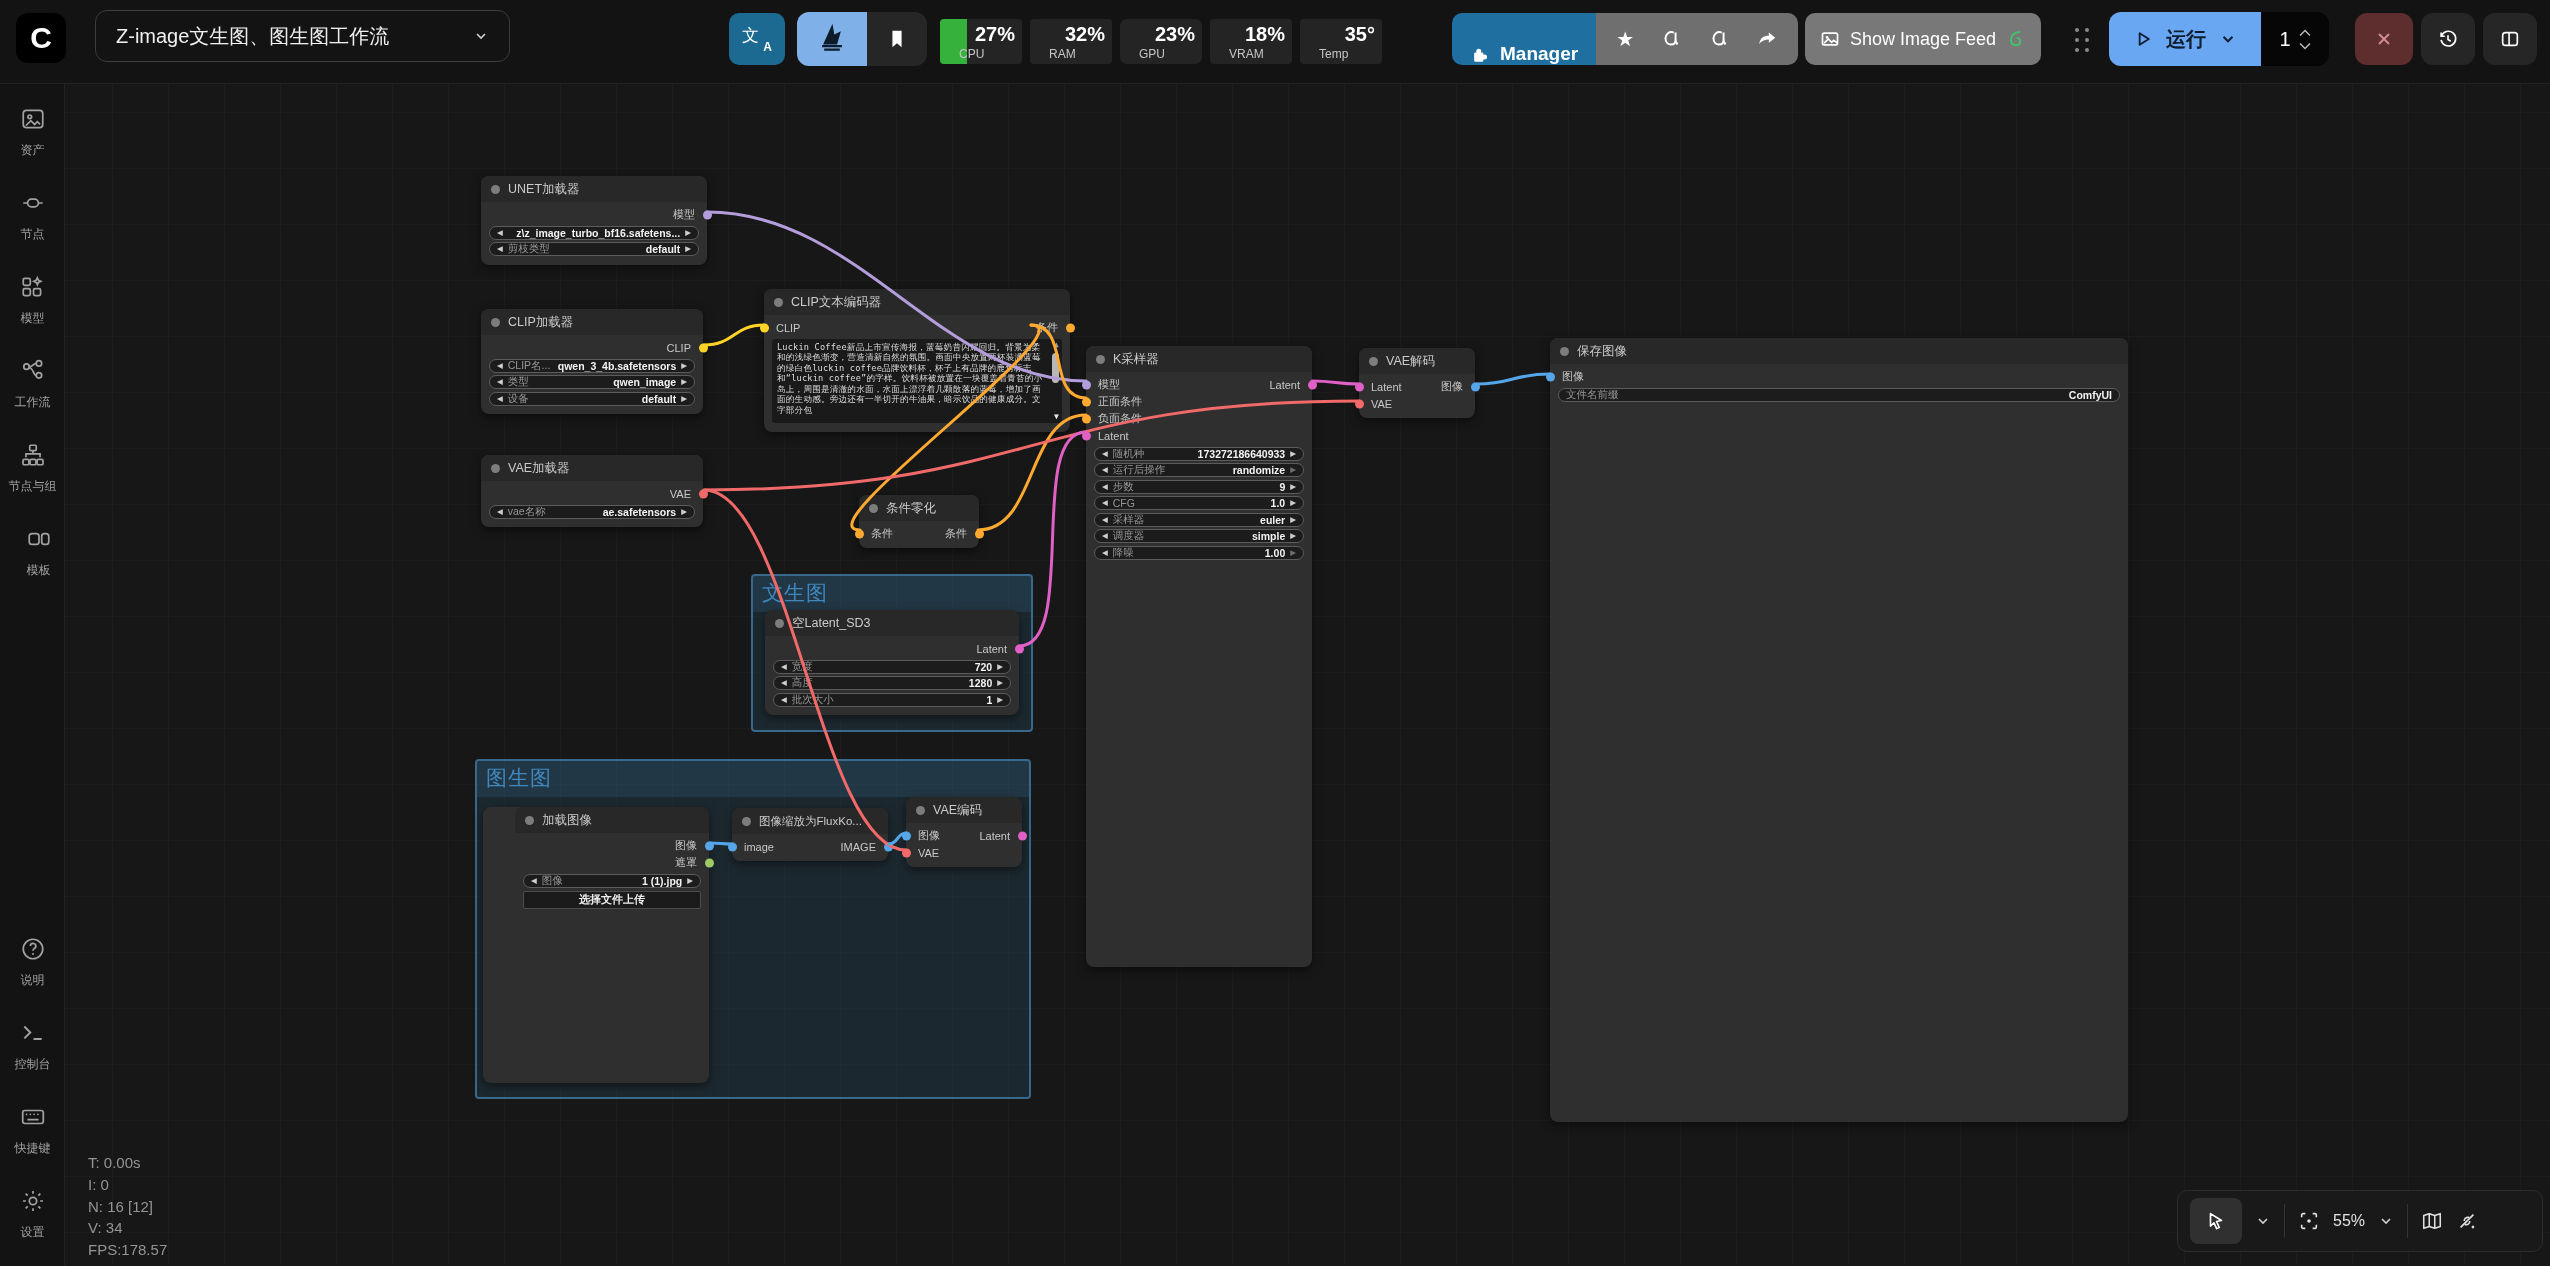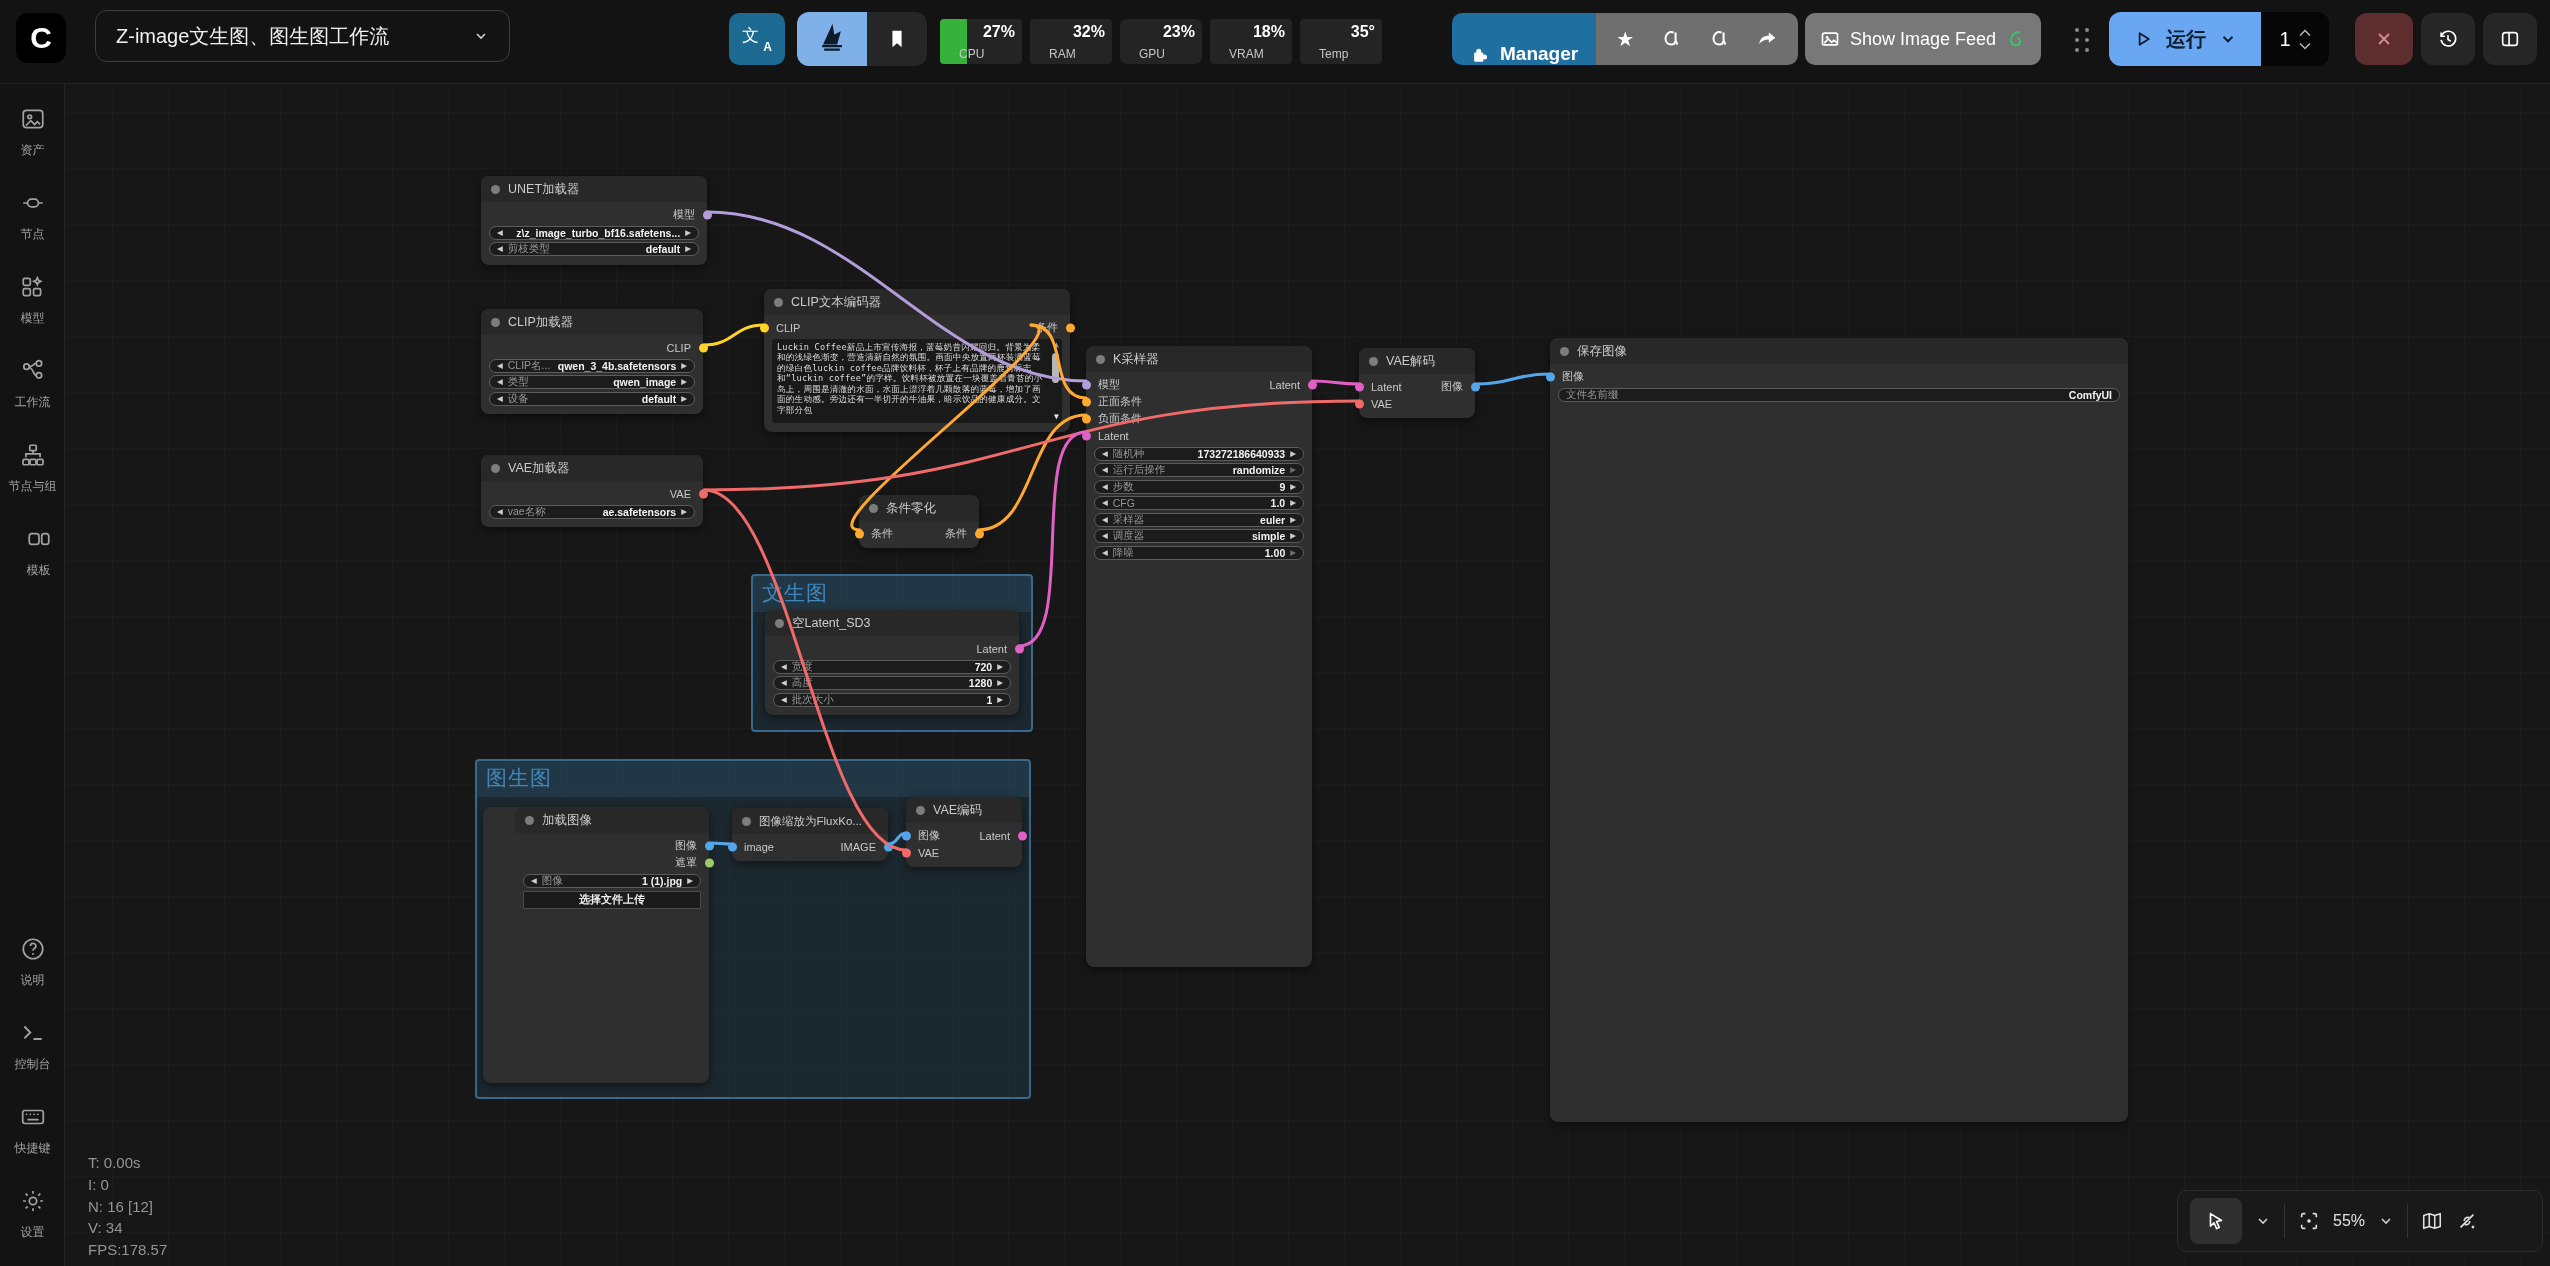--- a/index.html
+++ b/index.html
@@ -78,21 +78,21 @@
   .tr-glyph { position:relative; width:30px; height:30px; }
   .tr-glyph .zh { position:absolute; left:0; top:0; font-size:17px; }
   .tr-glyph .en { position:absolute; right:0; bottom:0; font-size:12px; font-weight:bold; }
   .boat-pill { position:absolute; left:797px; top:12px; height:54px; width:130px;
             border-radius:12px; overflow:hidden; display:flex; }
   .boat-seg { width:70px; background:#7fb0e8; display:flex; align-items:center; justify-content:center; }
   .bm-seg { width:60px; background:#262626; display:flex; align-items:center; justify-content:center; }
   .meter { position:absolute; top:19px; width:82px; height:45px; background:#242424;
             border-radius:4px; overflow:hidden; }
   .meter .bar { position:absolute; left:0; top:0; bottom:0; }
-  .meter .mval { position:absolute; right:7px; top:4px; font-size:16px; font-weight:bold; color:#fff; }
+  .meter .mval { position:absolute; right:7px; top:4px; font-size:20px; font-weight:bold; color:#fff; }
   .meter .mlabel { position:absolute; left:19px; bottom:3px; font-size:12px; color:#c6c6c6; }
   .meter:nth-of-type(1) .bar{ width:21px; } .meter:nth-of-type(2) .bar{ width:25px; }
   .meter:nth-of-type(3) .bar{ width:18px; } .meter:nth-of-type(4) .bar{ width:14px; }
   .meter:nth-of-type(5) .bar{ width:27px; }
   .mgr-pill { position:absolute; left:1452px; top:13px; height:52px; display:flex;
             border-radius:10px; overflow:hidden; }
   .mgr-btn { background:#1f6fa0; color:#fff; display:flex; align-items:flex-end; gap:10px;
             padding:0 18px; font-size:19px; font-weight:bold; }
   .mgr-gray { background:#6f6f6f; display:flex; align-items:center; gap:26px; padding:0 20px; color:#fff; }
   .feed-btn { position:absolute; left:1805px; top:13px; height:52px; background:#787878;

